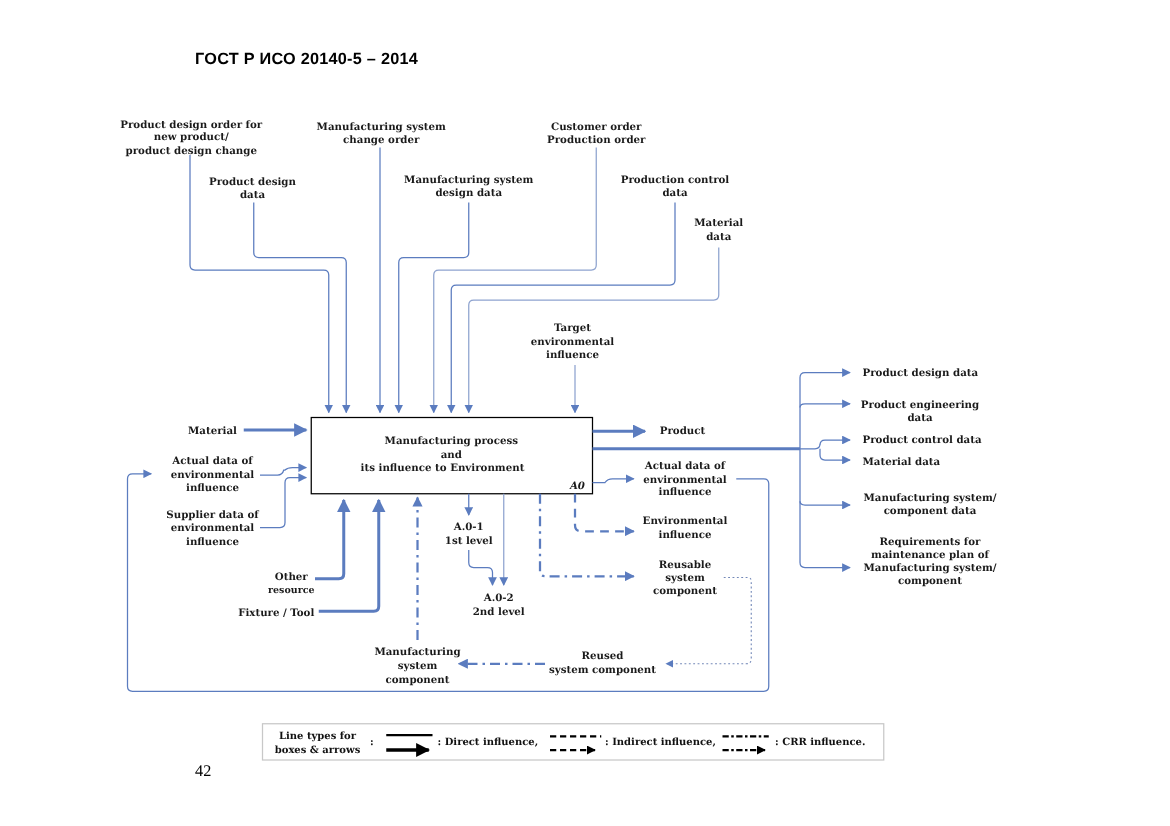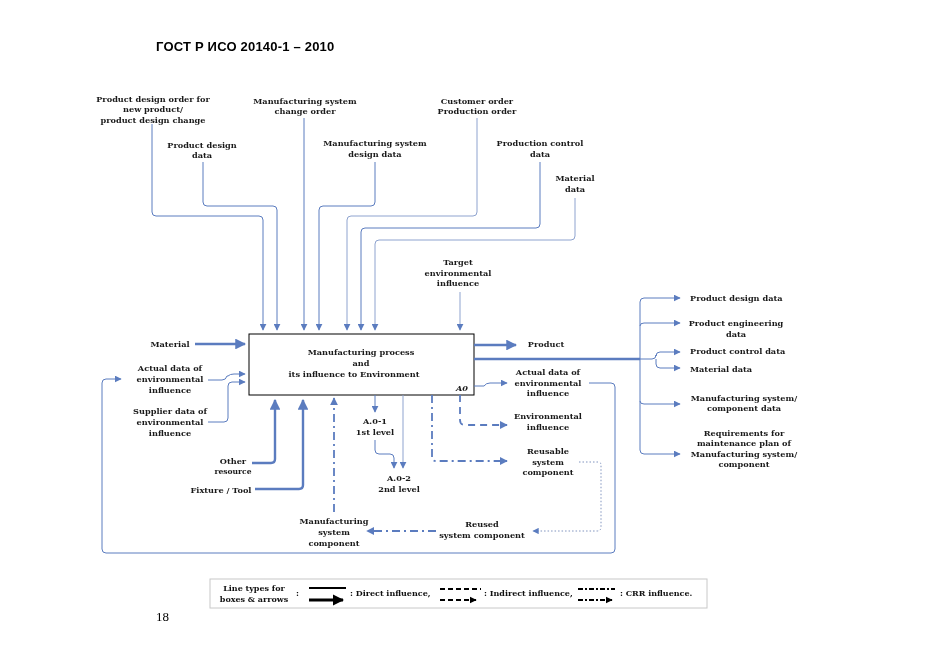--- a/index.html
+++ b/index.html
@@ -17,22 +17,22 @@
   .ln-dash { fill: none; stroke: #5b7cbf; stroke-width: 1.8; stroke-dasharray: 7 5; }
   .ln-cr { fill: none; stroke: #5b7cbf; stroke-width: 1.8; stroke-dasharray: 8 4 2 4; }
   .ln-dot { fill: none; stroke: #7388b8; stroke-width: 0.9; stroke-dasharray: 1.5 2; }
   .box { fill: #fff; stroke: #000; stroke-width: 1; }
   .legend-box { fill: #fff; stroke: #c8c8c8; stroke-width: 1; }
   .legend-text { font-family: "DejaVu Serif", serif; font-size: 8px; fill: #111; }
 </style>
 </head>
 <body>
 
-<div class="page-header">ГОСТ Р ИСО 20140-1 – 2010</div>
-<div class="page-number">18</div>
+<div class="page-header">ГОСТ Р ИСО 20140-5 – 2014</div>
+<div class="page-number">42</div>
 
 <svg id="diagram" width="936" height="661" viewBox="0 0 936 661">
   <defs>
     <marker id="arr" viewBox="0 0 10 10" refX="9" refY="5" markerWidth="7" markerHeight="7" orient="auto-start-reverse">
       <path d="M0,0 L10,5 L0,10 z" fill="#5b7cbf"></path>
     </marker>
     <marker id="arr-b" viewBox="0 0 10 10" refX="9" refY="5" markerWidth="4.5" markerHeight="4.5" orient="auto-start-reverse">
       <path d="M0,0 L10,5 L0,10 z" fill="#5b7cbf"></path>
     </marker>
     <marker id="arr-k" viewBox="0 0 10 10" refX="9" refY="5" markerWidth="4" markerHeight="4" orient="auto">

